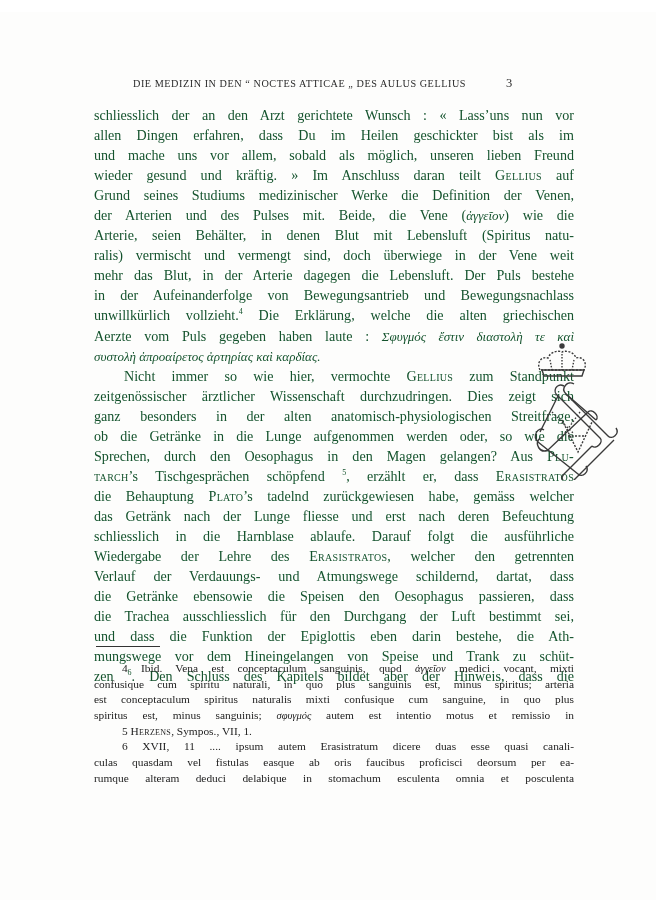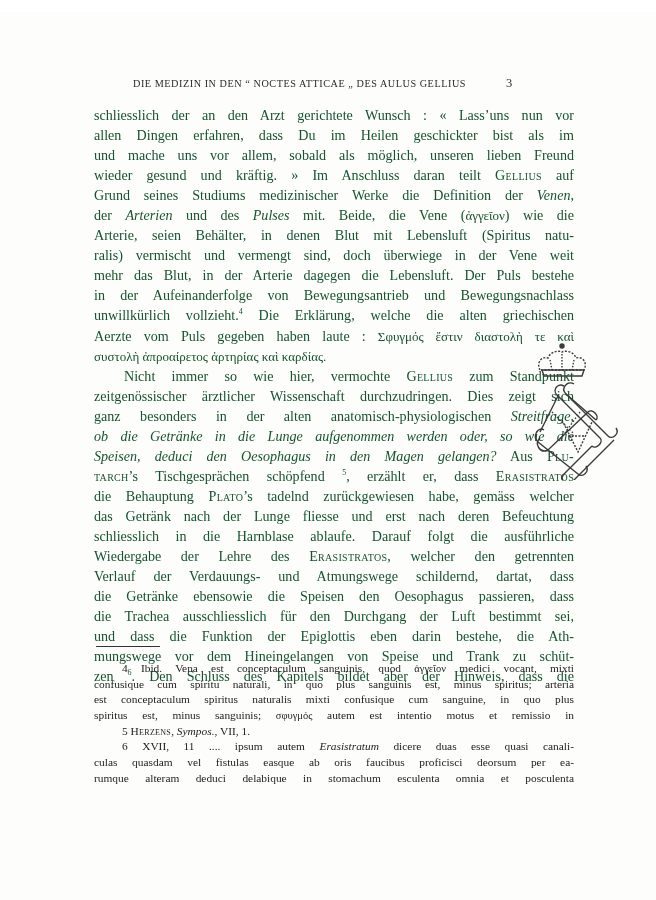--- a/index.html
+++ b/index.html
@@ -59,22 +59,22 @@
     .body-text .line.last {
       text-align-last: left;
     }
     .body-text .line.indent {
       padding-left: 30px;
     }
     .sc {
       font-variant: small-caps;
       letter-spacing: 0.3px;
     }
-    .it { font-style: italic; }
-    .greek { font-size: 13px; }
+    .it { }
+    .greek { font-style: italic; font-size: 13px; }
     sup { font-size: 8px; vertical-align: 6px; line-height: 0; }
     .rule {
       position: absolute;
       top: 634px;
       left: 96px;
       width: 64px;
       height: 1px;
       background: #333;
     }
     .footnotes {
@@ -123,21 +123,21 @@
     <span class="line">ralis) vermischt und vermengt sind, doch überwiege in der Vene weit</span>
     <span class="line">mehr das Blut, in der Arterie dagegen die Lebensluft. Der Puls bestehe</span>
     <span class="line">in der Aufeinanderfolge von Bewegungsantrieb und Bewegungsnachlass</span>
     <span class="line"><span>unwillkürlich vollzieht.</span><sup>4</sup><span> Die Erklärung, welche die alten griechischen</span></span>
     <span class="line"><span>Aerzte vom Puls gegeben haben laute : </span><span class="greek">Σφυγμός ἔστιν διαστολὴ τε καὶ</span></span>
     <span class="line last"><span class="greek">συστολὴ ἀπροαίρετος ἀρτηρίας καὶ καρδίας.</span></span>
     <span class="line indent"><span>Nicht immer so wie hier, vermochte </span><span class="sc">Gellius</span><span> zum Standpunkt</span></span>
     <span class="line">zeitgenössischer ärztlicher Wissenschaft durchzudringen. Dies zeigt sich</span>
     <span class="line"><span>ganz besonders in der alten anatomisch-physiologischen </span><span class="it">Streitfrage</span><span>,</span></span>
     <span class="line"><span class="it">ob die Getränke in die Lunge aufgenommen werden oder, so wie die</span></span>
-    <span class="line"><span class="it">Speisen, deduci den Oesophagus in den Magen gelangen?</span><span> Aus </span><span class="sc">Plu-</span></span>
+    <span class="line"><span class="it">Sprechen, durch den Oesophagus in den Magen gelangen?</span><span> Aus </span><span class="sc">Plu-</span></span>
     <span class="line"><span class="sc">tarch</span><span>’s Tischgesprächen schöpfend </span><sup>5</sup><span>, erzählt er, dass </span><span class="sc">Erasistratos</span></span>
     <span class="line"><span>die Behauptung </span><span class="sc">Plato</span><span>’s tadelnd zurückgewiesen habe, gemäss welcher</span></span>
     <span class="line">das Getränk nach der Lunge fliesse und erst nach deren Befeuchtung</span>
     <span class="line">schliesslich in die Harnblase ablaufe. Darauf folgt die ausführliche</span>
     <span class="line"><span>Wiedergabe der Lehre des </span><span class="sc">Erasistratos</span><span>, welcher den getrennten</span></span>
     <span class="line">Verlauf der Verdauungs- und Atmungswege schildernd, dartat, dass</span>
     <span class="line">die Getränke ebensowie die Speisen den Oesophagus passieren, dass</span>
     <span class="line">die Trachea ausschliesslich für den Durchgang der Luft bestimmt sei,</span>
     <span class="line">und dass die Funktion der Epiglottis eben darin bestehe, die Ath-</span>
     <span class="line">mungswege vor dem Hineingelangen von Speise und Trank zu schüt-</span>

